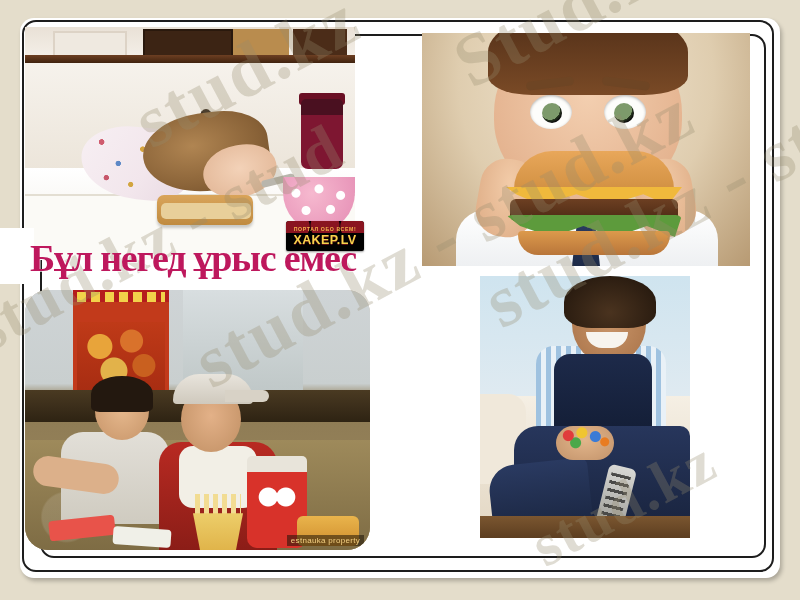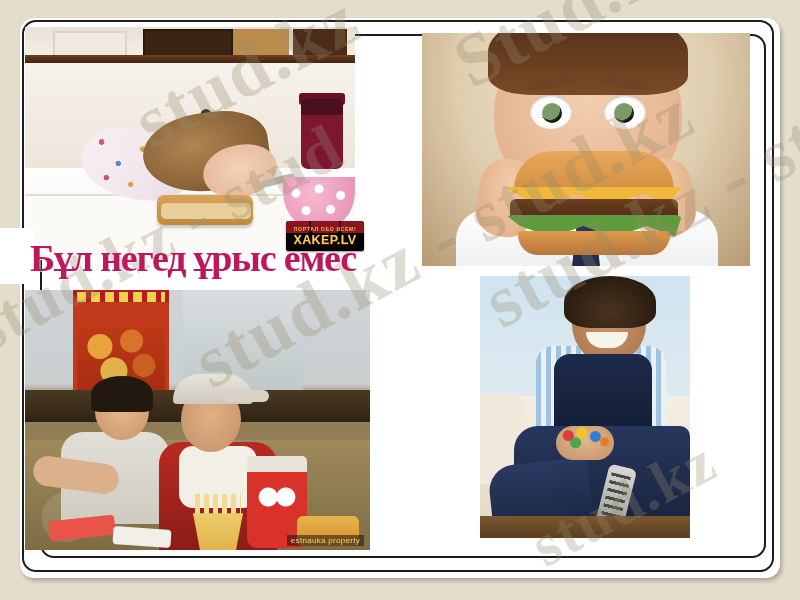--- a/index.html
+++ b/index.html
@@ -258,21 +258,21 @@
     background: linear-gradient(to bottom,#ffffff,#eef0f2);
     border-radius: 30px 30px 0 0;
   }
   #photo-2 .tie {
     position: absolute; left: 150px; bottom: 0; width: 28px; height: 54px;
     background: linear-gradient(to bottom,#2e3f66,#1d2a47);
     clip-path: polygon(22% 0,78% 0,100% 100%,0 100%);
   }
 
   
-  #photo-3 { left: 25px; top: 290px; width: 345px; height: 260px; }
+  #photo-3 { left: 25px; top: 290px; width: 345px; height: 260px; border-radius: 23px; }
   #photo-3 .bg {
     position: absolute; inset: 0;
     background: linear-gradient(to bottom,#cfd4d6 0%, #c9cfcf 36%, #8d7a54 42%, #9d8a5e 100%);
   }
   #photo-3 .window {
     position: absolute; left: 158px; top: 0; width: 120px; height: 100px;
     background: linear-gradient(to bottom,#d8dee0,#c0c8c8);
   }
   #photo-3 .poster {
     position: absolute; left: 48px; top: 0; width: 96px; height: 108px;

